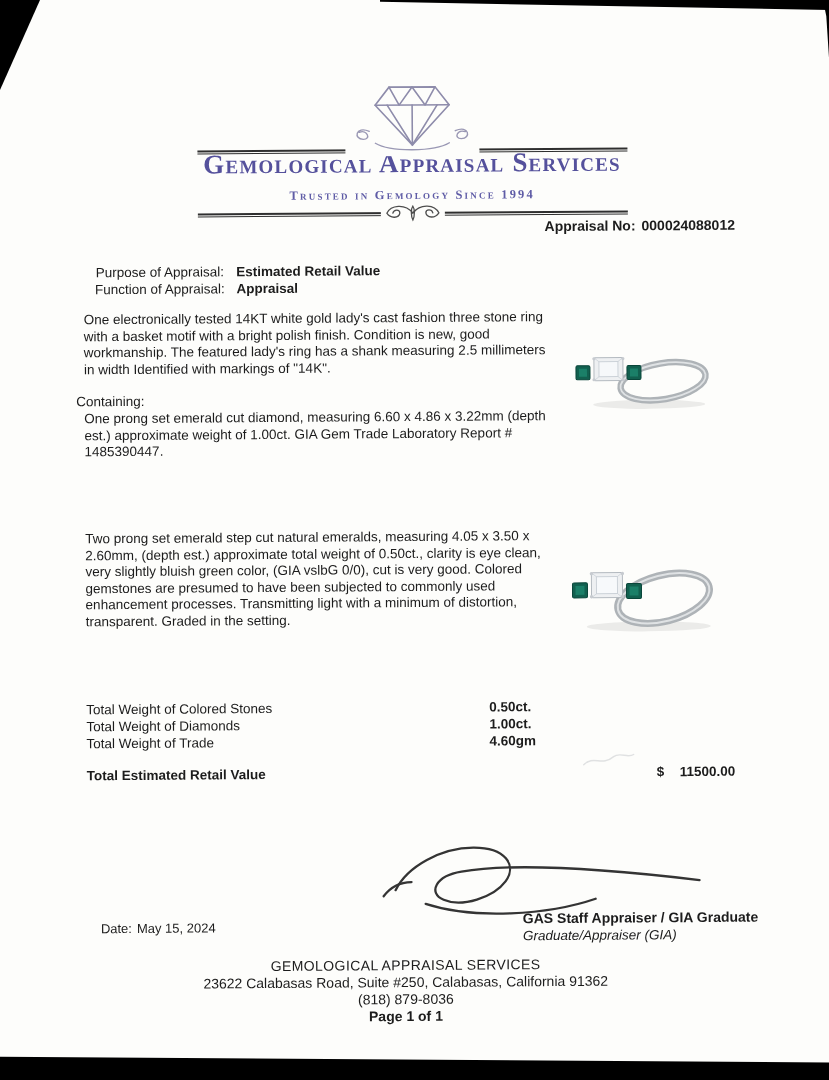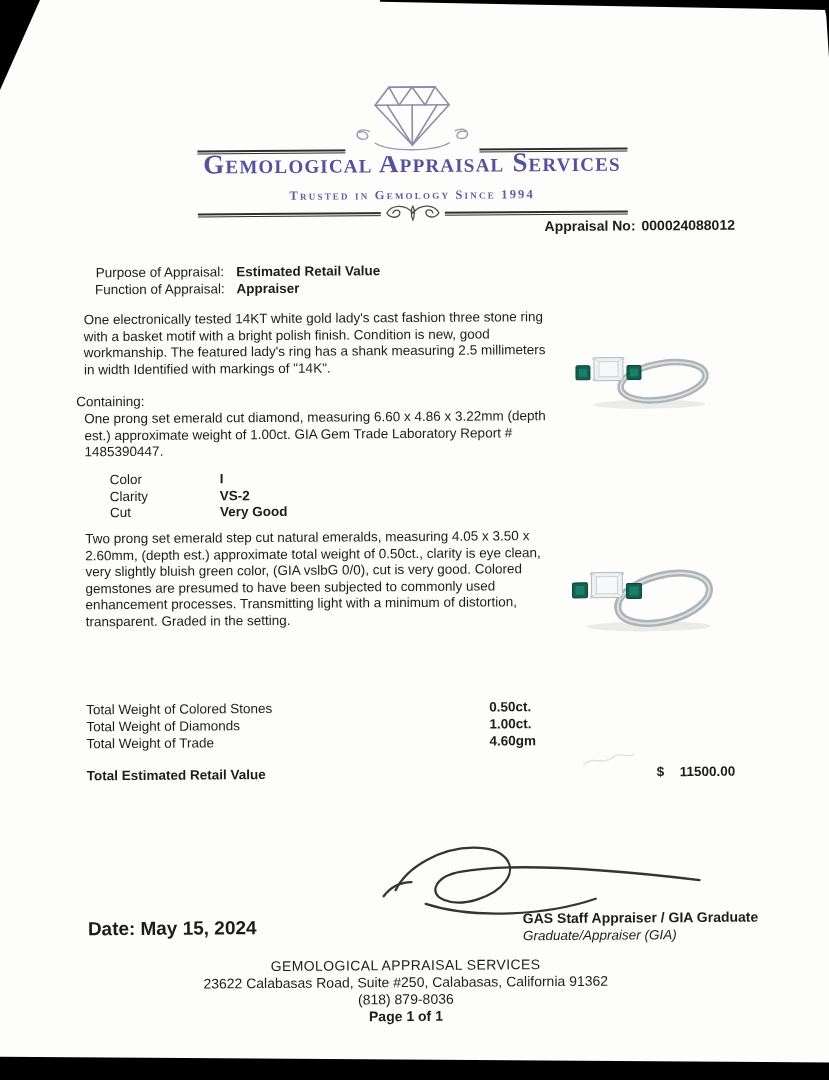--- a/index.html
+++ b/index.html
@@ -43,21 +43,21 @@
   .retail .rlbl { font-weight:bold; font-size:13.5px; }
   .retail .cur { position:absolute; left:570px; top:0; font-weight:bold; }
   .retail .amt { position:absolute; left:593px; top:0; font-weight:bold; }
 
   .ring1 { top:350px; left:572px; width:148px; height:62px; }
   .ring2 { top:560px; left:568px; width:155px; height:75px; }
 
   .signature { top:838px; left:375px; width:345px; height:85px; }
   .faint-squiggle { top:748px; left:578px; width:70px; height:30px; opacity:0.7; }
 
-  .date-line { top:919px; left:85px; font-weight:bold; font-size:19px; }
+  .date-line { top:919px; left:98px; font-weight:normal; font-size:13px; }
   .date-line .val { margin-left:5px; }
   .appraiser { top:911px; left:520px; }
   .appraiser .l1 { font-weight:bold; font-size:14px; }
   .appraiser .l2 { font-style:italic; font-size:13.5px; margin-top:1px; }
 
   .footer { top:957px; left:0; width:805px; text-align:center; line-height:17px; }
   .footer .company { font-size:14px; letter-spacing:0.4px; }
   .footer .address, .footer .phone { font-size:14px; }
   .footer .pageno { font-weight:bold; font-size:14px; }
 
@@ -106,39 +106,28 @@
 
       <div class="abs appraisal-no">
         <span>Appraisal No:</span><span class="val">000024088012</span>
       </div>
 
       <div class="abs fields">
         <div>
           <span class="lbl">Purpose of Appraisal:</span><span class="val">Estimated Retail Value</span>
         </div>
         <div>
-          <span class="lbl">Function of Appraisal:</span><span class="val">Appraiser</span>
+          <span class="lbl">Function of Appraisal:</span><span class="val">Appraisal</span>
         </div>
       </div>
 
       <div class="abs para para1">One electronically tested 14KT white gold lady's cast fashion three stone ring with a basket motif with a bright polish finish. Condition is new, good workmanship. The featured lady's ring has a shank measuring 2.5 millimeters in width Identified with markings of "14K".</div>
       <div class="abs containing">Containing:</div>
       <div class="abs para para2">One prong set emerald cut diamond, measuring 6.60 x 4.86 x 3.22mm (depth est.) approximate weight of 1.00ct. GIA Gem Trade Laboratory Report # 1485390447.</div>
 
-      <div class="abs stone-table">
-        <div class="srow">
-          <span class="lbl">Color</span><span class="val">I</span>
-        </div>
-        <div class="srow">
-          <span class="lbl">Clarity</span><span class="val">VS-2</span>
-        </div>
-        <div class="srow">
-          <span class="lbl">Cut</span><span class="val">Very Good</span>
-        </div>
-      </div>
 
       <div class="abs para para3">Two prong set emerald step cut natural emeralds, measuring 4.05 x 3.50 x 2.60mm, (depth est.) approximate total weight of 0.50ct., clarity is eye clean, very slightly bluish green color, (GIA vslbG 0/0), cut is very good. Colored gemstones are presumed to have been subjected to commonly used enhancement processes. Transmitting light with a minimum of distortion, transparent. Graded in the setting.</div>
 
       <div class="abs ring1">
         <svg viewBox="0 0 148 62" width="148" height="62">
           <ellipse cx="78" cy="56" rx="56" ry="4.5" fill="rgba(0,0,0,0.07)"></ellipse>
           <g transform="rotate(-9 92 33)">
             <ellipse cx="92" cy="33" rx="43" ry="18" fill="none" stroke="#aeb3b7" stroke-width="6.5"></ellipse>
             <ellipse cx="92" cy="33" rx="43" ry="18" fill="none" stroke="#dfe2e4" stroke-width="1.8"></ellipse>
           </g>

